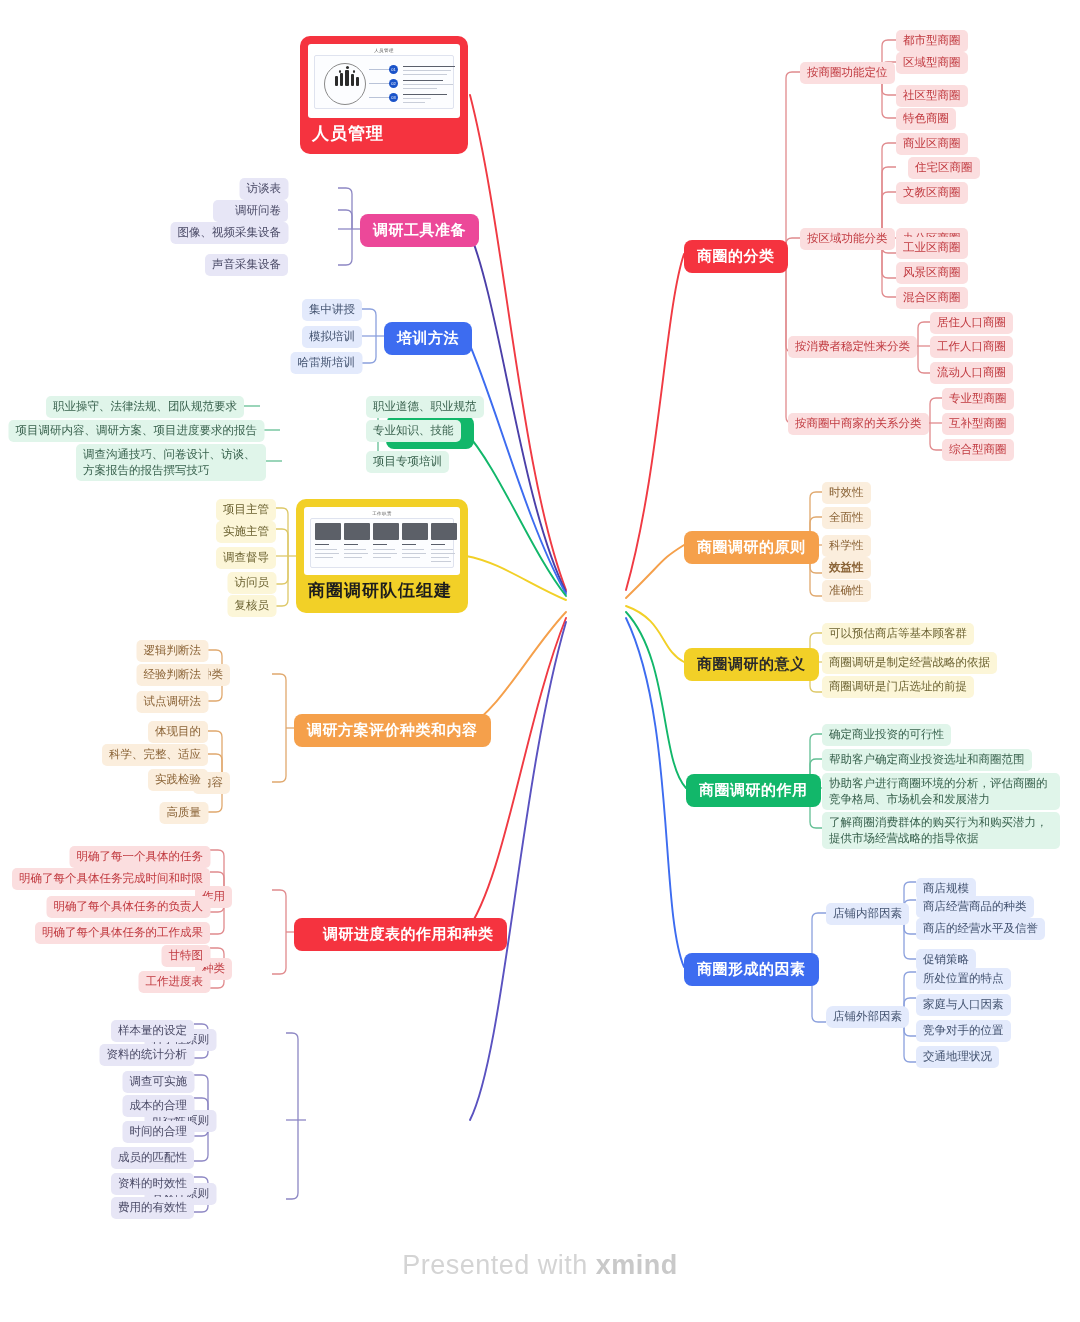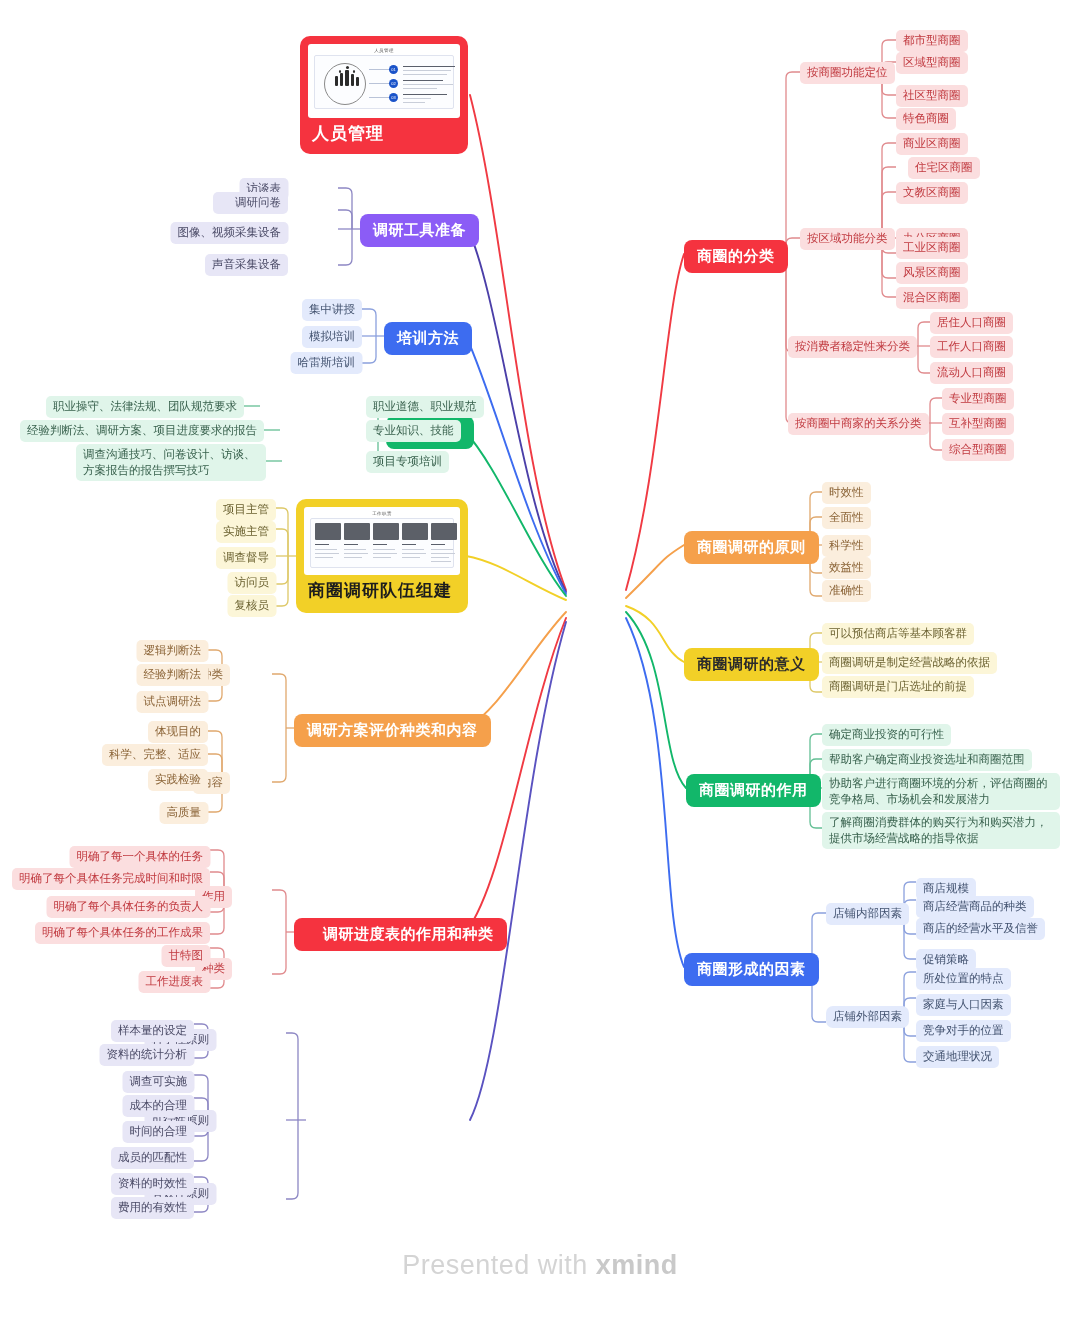--- a/index.html
+++ b/index.html
@@ -37,21 +37,21 @@
     font-size:26px;font-weight:400;
     padding:12px 26px;border-radius:11px;
     letter-spacing:2px;
   }
 
   
   .c-red   .main,   .main.c-red   {background:#f5333f;}
   .c-red   .leaf,   .leaf.c-red   {background:#fbdedf;color:#c0393f;}
   .c-red   .mid,    .mid.c-red    {background:#fbdedf;color:#c0393f;}
 
-  .c-purple .main,  .main.c-purple{background:#8b5cf6;}
+  .c-purple .main,  .main.c-purple{background:#ec4899;}
   .c-purple .leaf,  .leaf.c-purple{background:#e7e6f6;color:#4a4a66;}
 
   .c-blue  .main,   .main.c-blue  {background:#3d6cf0;}
   .c-blue  .leaf,   .leaf.c-blue  {background:#e3eafc;color:#41516e;}
   .c-blue  .mid,    .mid.c-blue   {background:#e3eafc;color:#41516e;}
 
   .c-green .main,   .main.c-green {background:#12b76a;}
   .c-green .leaf,   .leaf.c-green {background:#e0f5ea;color:#37604c;}
   .c-green .mid,    .mid.c-green  {background:#e0f5ea;color:#37604c;}
 
@@ -305,35 +305,35 @@
         <div class="tline" style="left:88px;top:38px;width:44px;"></div>
         <div class="dline" style="left:88px;top:42px;width:28px;"></div>
         <div class="dline" style="left:88px;top:45.5px;width:22px;"></div>
       </div>
     </div>
     <div class="caption">人员管理</div>
   </div>
 
   <div class="node main c-purple" style="left:360px;top:214px;"><span>调研工具准备</span></div>
   <div class="node leaf c-purple" style="left:288px;top:178px;transform:translateX(-100%);"><span>访谈表</span></div>
-  <div class="node leaf c-purple" style="left:288px;top:192px;transform:translateX(-100%);padding-left:22px;"><span>调研问卷</span></div>
+  <div class="node leaf c-purple" style="left:288px;top:200px;transform:translateX(-100%);padding-left:22px;"><span>调研问卷</span></div>
   <div class="node leaf c-purple" style="left:288px;top:222px;transform:translateX(-100%);"><span>图像、视频采集设备</span></div>
   <div class="node leaf c-purple" style="left:288px;top:254px;transform:translateX(-100%);"><span>声音采集设备</span></div>
 
   <div class="node main c-blue" style="left:384px;top:322px;"><span>培训方法</span></div>
   <div class="node leaf c-blue" style="left:362px;top:299px;transform:translateX(-100%);"><span>集中讲授</span></div>
   <div class="node leaf c-blue" style="left:362px;top:326px;transform:translateX(-100%);"><span>模拟培训</span></div>
   <div class="node leaf c-blue" style="left:362px;top:352px;transform:translateX(-100%);"><span>哈雷斯培训</span></div>
 
   <div class="node main c-green" style="left:386px;top:416px;"><span>培训内容</span></div>
   <div class="node mid c-green" style="left:366px;top:396px;"><span>职业道德、职业规范</span></div>
   <div class="node mid c-green" style="left:366px;top:420px;text-align:center;"><span>专业知识、技能</span></div>
   <div class="node mid c-green" style="left:366px;top:451px;"><span>项目专项培训</span></div>
   <div class="node leaf c-green" style="left:244px;top:396px;transform:translateX(-100%);"><span>职业操守、法律法规、团队规范要求</span></div>
-  <div class="node leaf c-green" style="left:264px;top:420px;transform:translateX(-100%);"><span>经验判断法、调研方案、项目进度要求的报告</span></div>
+  <div class="node leaf c-green" style="left:264px;top:420px;transform:translateX(-100%);"><span>项目调研内容、调研方案、项目进度要求的报告</span></div>
   <div class="node leaf c-green wrap" style="left:266px;top:444px;transform:translateX(-100%);width:190px;text-align:left;"><span>调查沟通技巧、问卷设计、访谈、方案报告的报告撰写技巧</span></div>
 
   <div class="card card-yellow" style="left:296px;top:499px;width:172px;height:114px;">
     <div class="thumb" style="height:68px;">
       <div class="mini-title">工作职责</div>
       <div class="mini-box" style="height:50px;padding:3px;">
         <div class="ph" style="left:4px;top:4px;width:26px;height:17px;"></div>
         <div class="ph" style="left:33px;top:4px;width:26px;height:17px;"></div>
         <div class="ph" style="left:62px;top:4px;width:26px;height:17px;"></div>
         <div class="ph" style="left:91px;top:4px;width:26px;height:17px;"></div>
@@ -426,21 +426,21 @@
   <div class="node leaf c-red" style="left:930px;top:362px;"><span>流动人口商圈</span></div>
 
   <div class="node leaf c-red" style="left:942px;top:388px;"><span>专业型商圈</span></div>
   <div class="node leaf c-red" style="left:942px;top:413px;"><span>互补型商圈</span></div>
   <div class="node leaf c-red" style="left:942px;top:439px;"><span>综合型商圈</span></div>
 
   <div class="node main c-orange" style="left:684px;top:531px;"><span>商圈调研的原则</span></div>
   <div class="node leaf c-orange" style="left:822px;top:482px;"><span>时效性</span></div>
   <div class="node leaf c-orange" style="left:822px;top:507px;"><span>全面性</span></div>
   <div class="node leaf c-orange" style="left:822px;top:535px;"><span>科学性</span></div>
-  <div class="node leaf c-orange" style="left:822px;top:557px;"><span>效益性</span></div>
+  <div class="node leaf c-orange" style="left:822px;top:557px;font-weight:bold;"><span>效益性</span></div>
   <div class="node leaf c-orange" style="left:822px;top:580px;"><span>准确性</span></div>
 
   <div class="node main c-yellow" style="left:684px;top:648px;"><span>商圈调研的意义</span></div>
   <div class="node leaf c-yellow" style="left:822px;top:623px;"><span>可以预估商店等基本顾客群</span></div>
   <div class="node leaf c-yellow" style="left:822px;top:652px;"><span>商圈调研是制定经营战略的依据</span></div>
   <div class="node leaf c-yellow" style="left:822px;top:676px;"><span>商圈调研是门店选址的前提</span></div>
 
   <div class="node main c-green" style="left:686px;top:774px;"><span>商圈调研的作用</span></div>
   <div class="node leaf c-green" style="left:822px;top:724px;"><span>确定商业投资的可行性</span></div>
   <div class="node leaf c-green" style="left:822px;top:749px;"><span>帮助客户确定商业投资选址和商圈范围</span></div>

